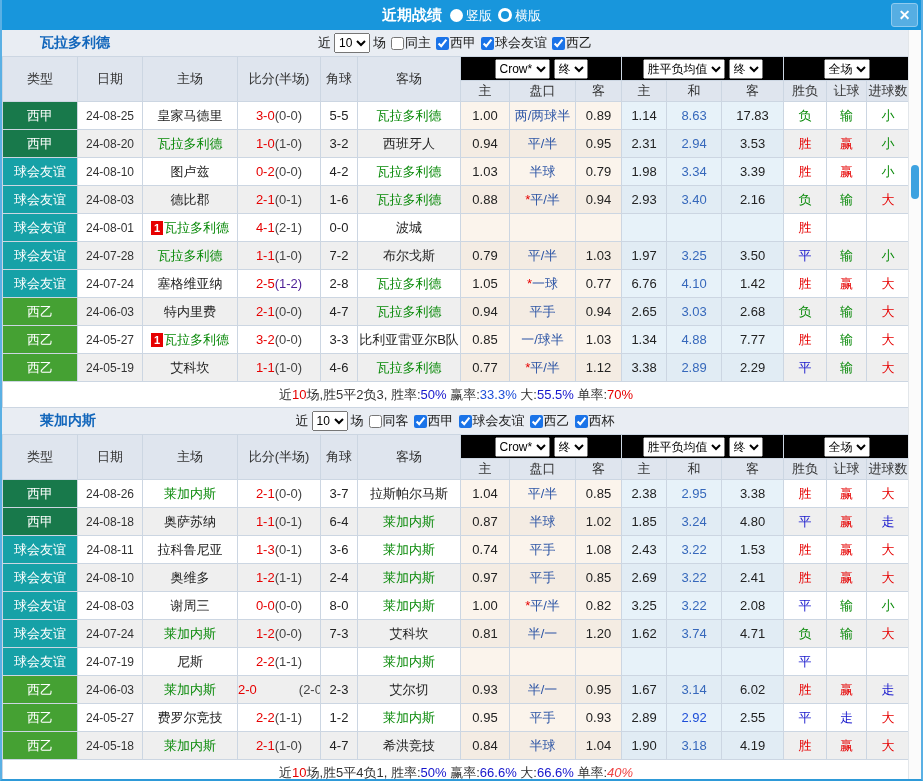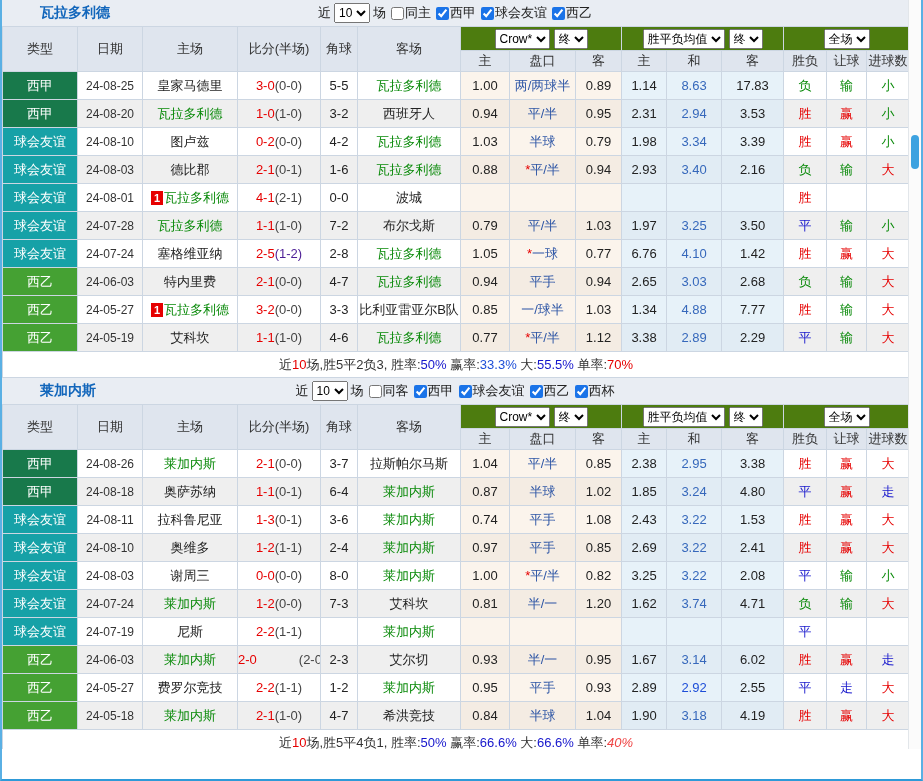--- a/index.html
+++ b/index.html
@@ -20,39 +20,44 @@
   .scrollstrip{width:12px;background:#fbfbfb;border-left:1px solid #e2e6ea;position:relative;}
   .thumb{position:absolute;left:2px;top:135px;width:8px;height:34px;background:#3da2e0;border-radius:4px;}
   .filter-row{height:26px;display:flex;align-items:center;position:relative;font-size:13px;color:#222;}
   .team-name{position:absolute;left:38px;font-weight:bold;color:#1266bb;font-size:14px;}
   .filter-controls{margin:0 auto;display:flex;align-items:center;}
   .filter-controls select{font-size:12px;height:20px;margin:0 3px;font-family:inherit;}
   .filter-controls input[type=checkbox]{width:13px;height:13px;margin:0 1px 0 5px;accent-color:#1a73e8;}
   table{border-collapse:collapse;table-layout:fixed;width:907px;background:#fff;}
   th,td{border:1px solid #ccd6e2;text-align:center;overflow:hidden;white-space:nowrap;padding:0;}
   thead th{background:#dfe5ee;font-weight:normal;font-size:13px;color:#333;}
-  thead tr.selrow th{height:23px;background:#4d7c0f;}
+  thead tr.selrow th{height:23px;background:#000000;}
   thead tr.selrow select{font-size:12px;height:20px;font-family:inherit;margin:0 2px;}
   thead tr.subrow th{height:20px;}
   tbody td{height:27px;font-size:13px;color:#222;background:#fff;}
   tbody tr.even td{background:#efefef;}
   tbody td.cream{background:#fbf4ec;}
   tbody tr.even td.cream{background:#f4ece3;}
   tbody td.lblue{background:#e7f2f9;}
   tbody tr.even td.lblue{background:#e1ecf4;}
   td.badge{color:#fff;font-size:13px;}
   .rc-badge{display:inline-block;background:#e60000;color:#fff;font-size:11px;font-weight:bold;
             width:12px;height:14px;line-height:14px;margin-right:1px;vertical-align:middle;}
   td.datec{font-size:12px;color:#333;}
   tfoot td{height:25px;background:#fff;font-size:13px;color:#333;}
 </style>
 </head>
 <body>
 
 <div class="dialog">
+  <div class="titlebar">
+    <span class="title">近期战绩</span>
+    <span id="radio-group"><span class="radio sel"></span><span class="radio-label">竖版</span><span class="radio unsel"></span><span class="radio-label">横版</span></span>
+    <button class="close">✕</button>
+  </div>
   <div class="content">
     <div class="main" id="main">
         <div class="filter-row">
           <span class="team-name">瓦拉多利德</span>
           <span class="filter-controls">
             <span>近</span>
             <select><option>10</option></select>
             <span>场</span>
             <input type="checkbox" style="">
             <span>同主</span>

